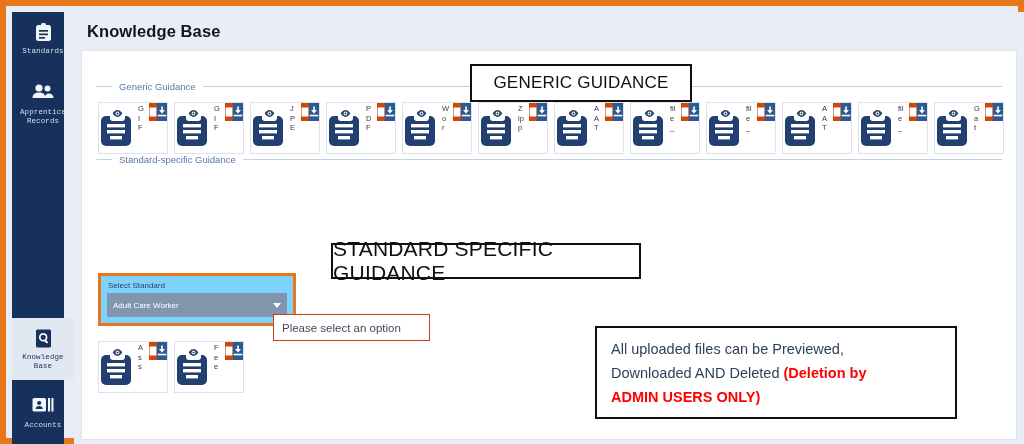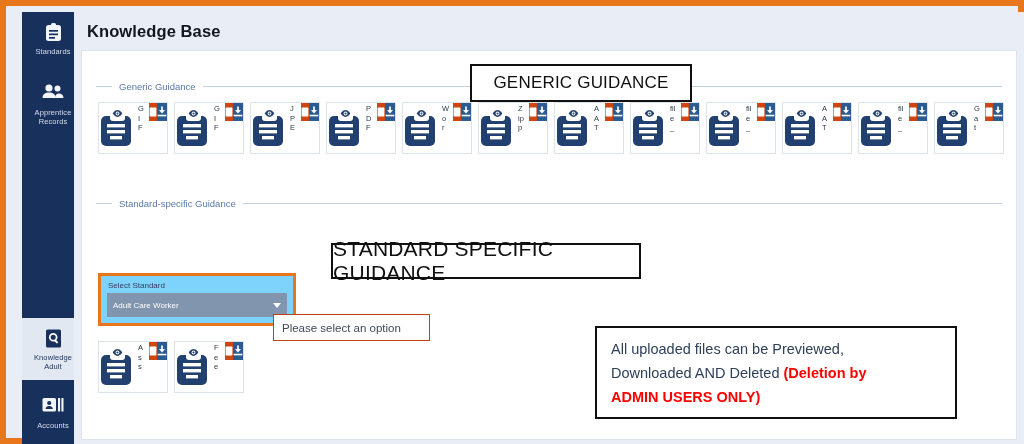--- a/index.html
+++ b/index.html
@@ -15,25 +15,26 @@
     position: absolute;
     left: 0; top: 0;
     width: 1024px; height: 444px;
     border: 6px solid #E8761A;
     background: #E9EDF5;
   }
 
   
   #sidebar {
     position: absolute;
-    left: 16px; top: 6px;
+    left: 6px; top: 6px;
     width: 52px; height: 432px;
     background: #17315C;
     display: flex;
     flex-direction: column;
+    font-family: Liberation Mono, monospace;
   }
   .nav-item {
     width: 62px;
     padding: 10px 2px 9px 2px;
     text-align: center;
     color: #D8DEEA;
     cursor: pointer;
     user-select: none;
   }
   .nav-item.active { background: #E2E8F2; color: #17315C; }
@@ -245,21 +246,21 @@
 
     <div class="nav-item active">
       <span class="nav-icon">
         <svg width="19" height="21" viewBox="0 0 19 21">
           <rect x="2" y="1.5" width="15" height="18" rx="1.5" fill="#17315C"></rect>
           <circle cx="9.2" cy="9.3" r="3.4" fill="none" stroke="#FFFFFF" stroke-width="1.7"></circle>
           <rect x="11.2" y="11.4" width="4.2" height="1.9" rx=".7" fill="#FFFFFF" transform="rotate(42 11.2 11.4)"></rect>
         </svg>
       </span>
       <span class="nav-label" style="white-space:pre-line;">Knowledge
-Adult</span>
+Base</span>
     </div>
 
     <div class="nav-item" style="padding-top:16px;padding-bottom:14px;border-radius:16px;">
       <span class="nav-icon">
         <svg width="24" height="18" viewBox="0 0 24 18">
           <rect x="1.5" y="2" width="13.5" height="13.5" rx="1.6" fill="#F2F5FA"></rect>
           <circle cx="8.2" cy="7" r="2.1" fill="#17315C"></circle>
           <path d="M4.6 13c0-2.1 1.6-3.1 3.6-3.1s3.6 1 3.6 3.1z" fill="#17315C"></path>
           <rect x="17" y="2" width="2.1" height="13.5" fill="#F2F5FA"></rect>
           <rect x="20.4" y="2" width="2.1" height="13.5" fill="#F2F5FA"></rect>
@@ -685,21 +686,21 @@
                 <span><svg width="10" height="11" viewBox="0 0 12 13">
                     <rect x="5" y="0.5" width="2" height="5" fill="#FFFFFF"></rect>
                     <path d="M2.4 4.6h7.2L6 9z" fill="#FFFFFF"></path>
                     <rect x="0.8" y="10.4" width="10.4" height="1.9" fill="#FFFFFF"></rect>
                   </svg></span>
               </div>
             </div>
           </div>
         </div>
 
-      <div class="divider" style="margin-top:44px;">
+      <div class="divider" style="">
         <span class="rule-short lead-rule"></span>
         <span class="divider-label">Standard-specific Guidance</span>
         <span class="rule-long"></span>
       </div>
 
       <div id="select-standard-wrap">
         <div id="select-standard-label">Select Standard</div>
         <div id="select-standard">
           <span id="select-standard-value">Adult Care Worker</span>
           <span class="caret"></span>

